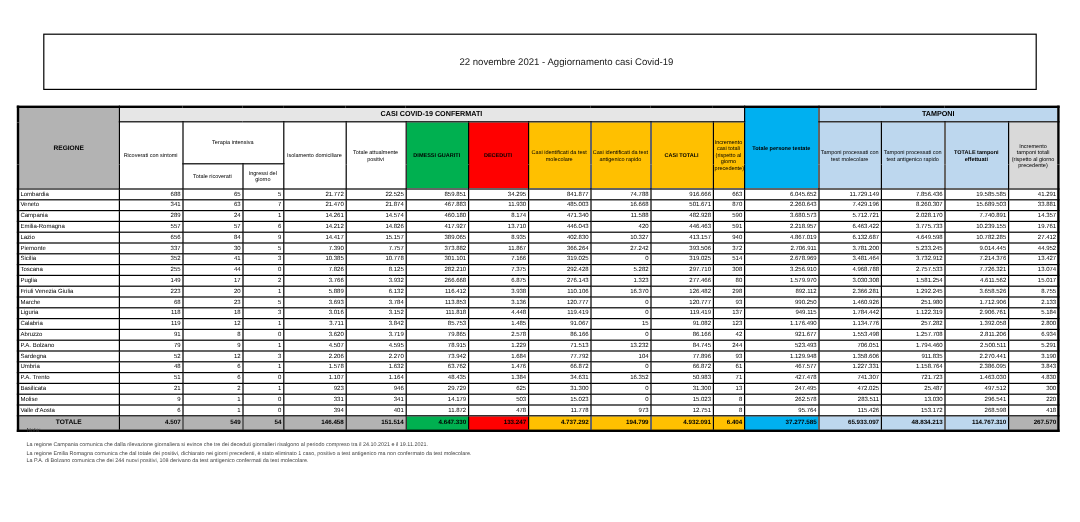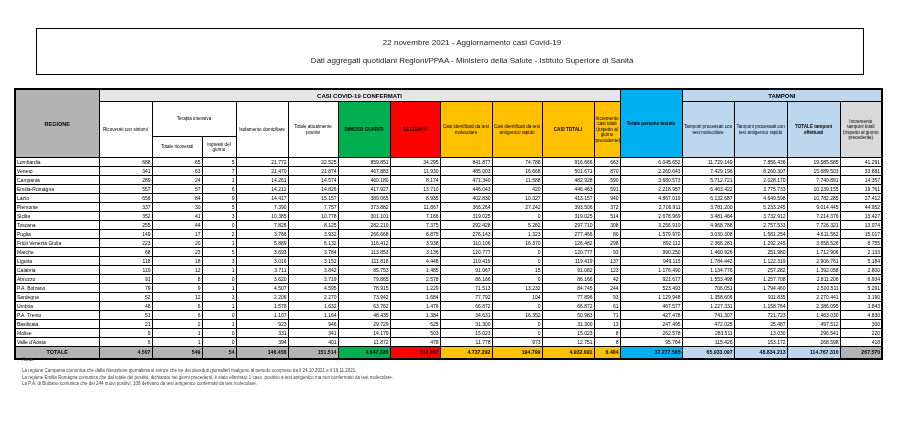--- a/index.html
+++ b/index.html
@@ -48,21 +48,20 @@
 
   .notes{position:absolute;left:22px;top:356px;width:860px;}
   .notes .label{font-size:5px;color:#333;margin-bottom:6px;}
   .notes .nline{font-size:4.5px;color:#444;line-height:1.45;white-space:nowrap;}
 </style>
 </head>
 <body>
 
 <div class="titlebox">
   <div class="line">22 novembre 2021 - Aggiornamento casi Covid-19</div>
-  <div class="line">Dati aggregati quotidiani Regioni/PPAA - Ministero della Salute - Istituto Superiore di Sanità</div>
 </div>
 
 <table class="covid">
   <colgroup>
     <col style="width:84px">
       <col style="width:53px">
       <col style="width:50px">
       <col style="width:34px">
     <col style="width:52px">
       <col style="width:50px">

